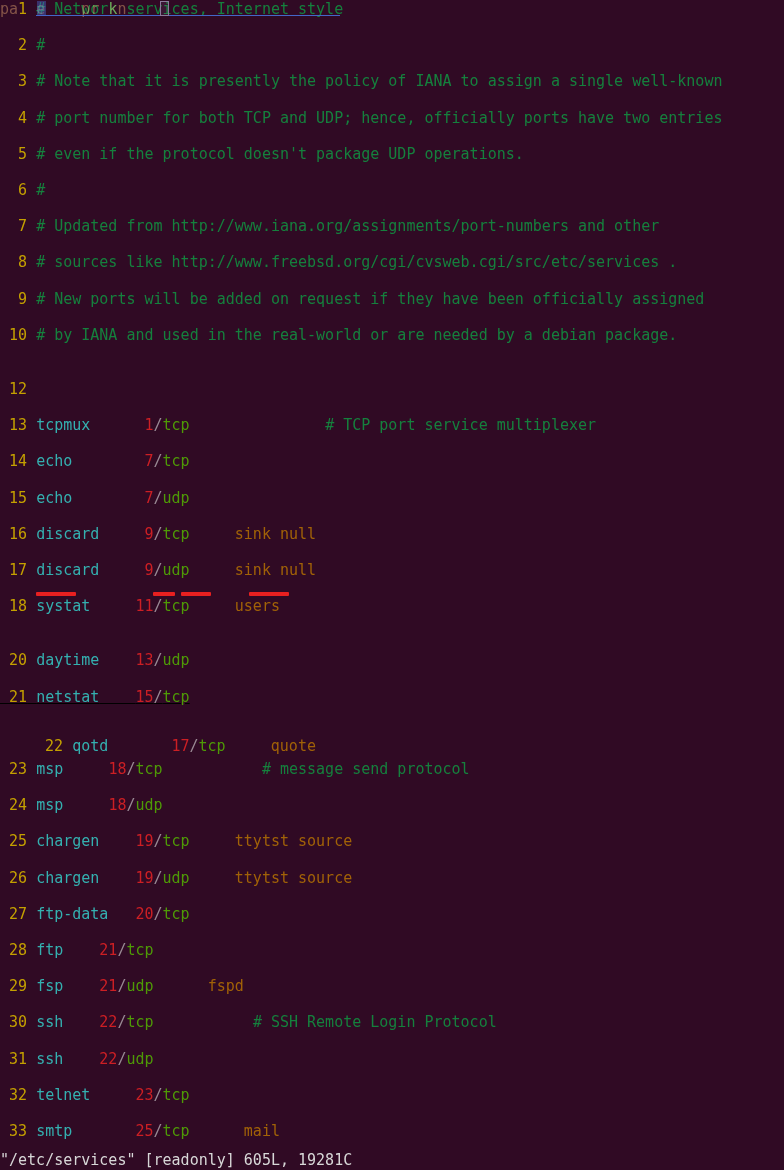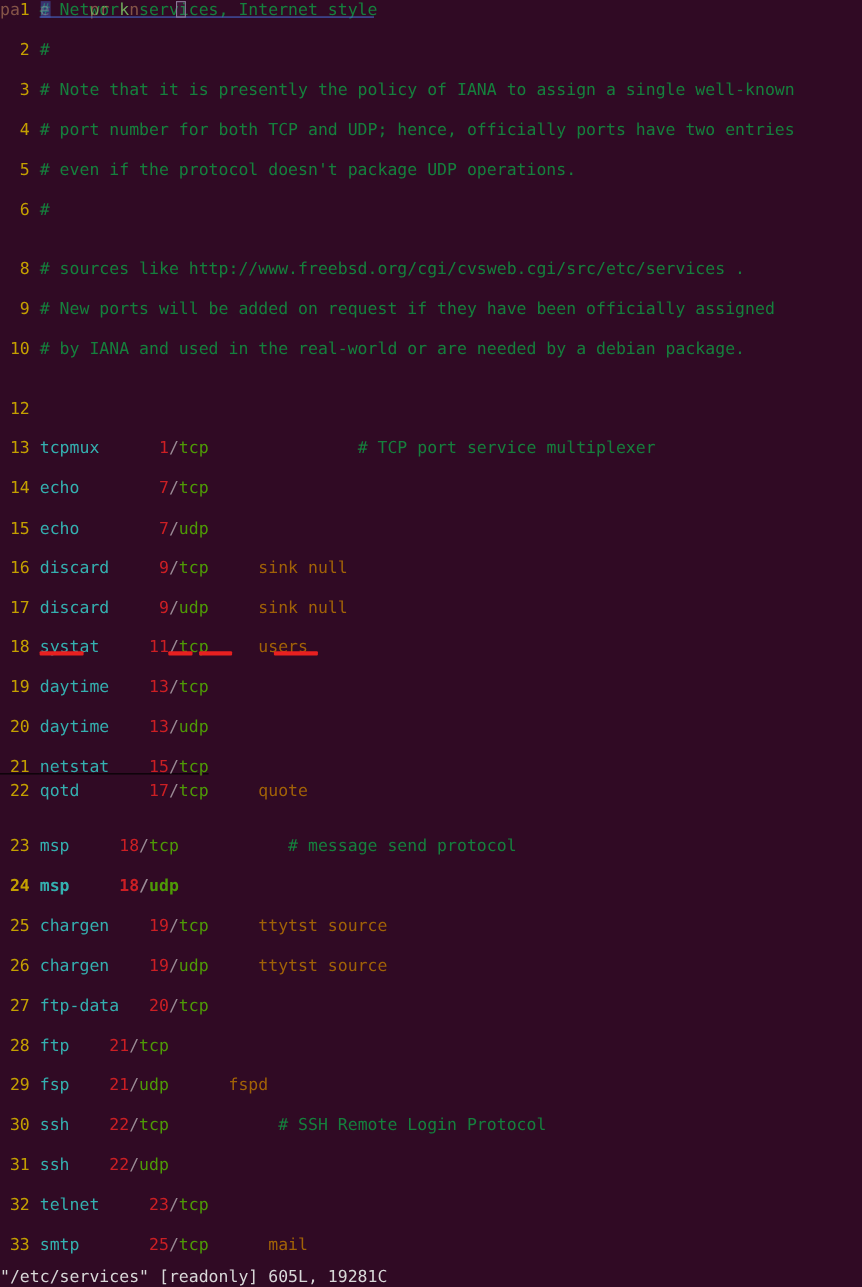--- a/index.html
+++ b/index.html
@@ -114,36 +114,36 @@
 
 <div id="terminal">
 
   <div id="buffer">
       <div class="line" style="top: 0px;"><span class="ln">  1</span> <span class="cmt"># Network services, Internet style</span></div>
       <div class="line" style="top: 18.1px;"><span class="ln">  2</span> <span class="cmt">#</span></div>
       <div class="line" style="top: 36.2px;"><span class="ln">  3</span> <span class="cmt"># Note that it is presently the policy of IANA to assign a single well-known</span></div>
       <div class="line" style="top: 54.3px;"><span class="ln">  4</span> <span class="cmt"># port number for both TCP and UDP; hence, officially ports have two entries</span></div>
       <div class="line" style="top: 72.4px;"><span class="ln">  5</span> <span class="cmt"># even if the protocol doesn't package UDP operations.</span></div>
       <div class="line" style="top: 90.5px;"><span class="ln">  6</span> <span class="cmt">#</span></div>
+      <div class="line" style="top: 108.6px;"><span class="ln">  7</span> <span class="cmt"># Updated from http://www.iana.org/assignments/port-numbers and other</span></div>
       <div class="line" style="top: 126.7px;"><span class="ln">  8</span> <span class="cmt"># sources like http://www.freebsd.org/cgi/cvsweb.cgi/src/etc/services .</span></div>
       <div class="line" style="top: 144.8px;"><span class="ln">  9</span> <span class="cmt"># New ports will be added on request if they have been officially assigned</span></div>
       <div class="line" style="top: 162.9px;"><span class="ln"> 10</span> <span class="cmt"># by IANA and used in the real-world or are needed by a debian package.</span></div>
       <div class="line" style="top: 199.1px;"><span class="ln"> 12</span> <span class="cmt"></span></div>
       <div class="line" style="top: 217.2px;"><span class="ln"> 13</span> <span class="svc">tcpmux</span>      <span class="port">1</span><span class="slash">/</span><span class="proto">tcp</span>               <span class="cmt"># TCP port service multiplexer</span></div>
       <div class="line" style="top: 235.3px;"><span class="ln"> 14</span> <span class="svc">echo</span>        <span class="port">7</span><span class="slash">/</span><span class="proto">tcp</span></div>
       <div class="line" style="top: 253.4px;"><span class="ln"> 15</span> <span class="svc">echo</span>        <span class="port">7</span><span class="slash">/</span><span class="proto">udp</span></div>
       <div class="line" style="top: 271.5px;"><span class="ln"> 16</span> <span class="svc">discard</span>     <span class="port">9</span><span class="slash">/</span><span class="proto">tcp</span>     <span class="alias">sink null</span></div>
       <div class="line" style="top: 289.6px;"><span class="ln"> 17</span> <span class="svc">discard</span>     <span class="port">9</span><span class="slash">/</span><span class="proto">udp</span>     <span class="alias">sink null</span></div>
       <div class="line" style="top: 307.7px;"><span class="ln"> 18</span> <span class="svc">systat</span>     <span class="port">11</span><span class="slash">/</span><span class="proto">tcp</span>     <span class="alias">users</span></div>
-      <div class="line" style="top: 325.8px;"><span class="ln"> 19</span> <span class="svc">daytime</span>    <span class="port">13</span><span class="slash">/</span><span class="proto">tcp</span></div>
       <div class="line" style="top: 343.9px;"><span class="ln"> 20</span> <span class="svc">daytime</span>    <span class="port">13</span><span class="slash">/</span><span class="proto">udp</span></div>
       <div class="line" style="top: 362px; text-decoration: underline;"><span class="ln"> 21</span> <span class="svc">netstat</span>    <span class="port">15</span><span class="slash">/</span><span class="proto">tcp</span></div>
-      <div class="line" style="top: 366px;"><span class="ln"> 22</span> <span class="svc">qotd</span>       <span class="port">17</span><span class="slash">/</span><span class="proto">tcp</span>     <span class="alias">quote</span></div>
+      <div class="line" style="top: 393px; padding-left: 36px;"><span class="ln"> 22</span> <span class="svc">qotd</span>       <span class="port">17</span><span class="slash">/</span><span class="proto">tcp</span>     <span class="alias">quote</span></div>
       <div class="line" style="top: 398.2px;"><span class="ln"> 23</span> <span class="svc">msp</span>     <span class="port">18</span><span class="slash">/</span><span class="proto">tcp</span>           <span class="cmt"># message send protocol</span></div>
-      <div class="line" style="top: 416.3px; font-weight: bold;"><span class="ln"> 24</span> <span class="svc">msp</span>     <span class="port">18</span><span class="slash">/</span><span class="proto">udp</span></div>
+      <div class="line" style="top: 416.3px;"><span class="ln"> 24</span> <span class="svc">msp</span>     <span class="port">18</span><span class="slash">/</span><span class="proto">udp</span></div>
       <div class="line" style="top: 434.4px;"><span class="ln"> 25</span> <span class="svc">chargen</span>    <span class="port">19</span><span class="slash">/</span><span class="proto">tcp</span>     <span class="alias">ttytst source</span></div>
       <div class="line" style="top: 452.5px;"><span class="ln"> 26</span> <span class="svc">chargen</span>    <span class="port">19</span><span class="slash">/</span><span class="proto">udp</span>     <span class="alias">ttytst source</span></div>
       <div class="line" style="top: 470.6px;"><span class="ln"> 27</span> <span class="svc">ftp-data</span>   <span class="port">20</span><span class="slash">/</span><span class="proto">tcp</span></div>
       <div class="line" style="top: 488.7px;"><span class="ln"> 28</span> <span class="svc">ftp</span>    <span class="port">21</span><span class="slash">/</span><span class="proto">tcp</span></div>
       <div class="line" style="top: 506.8px;"><span class="ln"> 29</span> <span class="svc">fsp</span>    <span class="port">21</span><span class="slash">/</span><span class="proto">udp</span>      <span class="alias">fspd</span></div>
       <div class="line" style="top: 524.9px;"><span class="ln"> 30</span> <span class="svc">ssh</span>    <span class="port">22</span><span class="slash">/</span><span class="proto">tcp</span>           <span class="cmt"># SSH Remote Login Protocol</span></div>
       <div class="line" style="top: 543px;"><span class="ln"> 31</span> <span class="svc">ssh</span>    <span class="port">22</span><span class="slash">/</span><span class="proto">udp</span></div>
       <div class="line" style="top: 561.1px;"><span class="ln"> 32</span> <span class="svc">telnet</span>     <span class="port">23</span><span class="slash">/</span><span class="proto">tcp</span></div>
       <div class="line" style="top: 579.2px;"><span class="ln"> 33</span> <span class="svc">smtp</span>       <span class="port">25</span><span class="slash">/</span><span class="proto">tcp</span>      <span class="alias">mail</span></div>
     </div>

